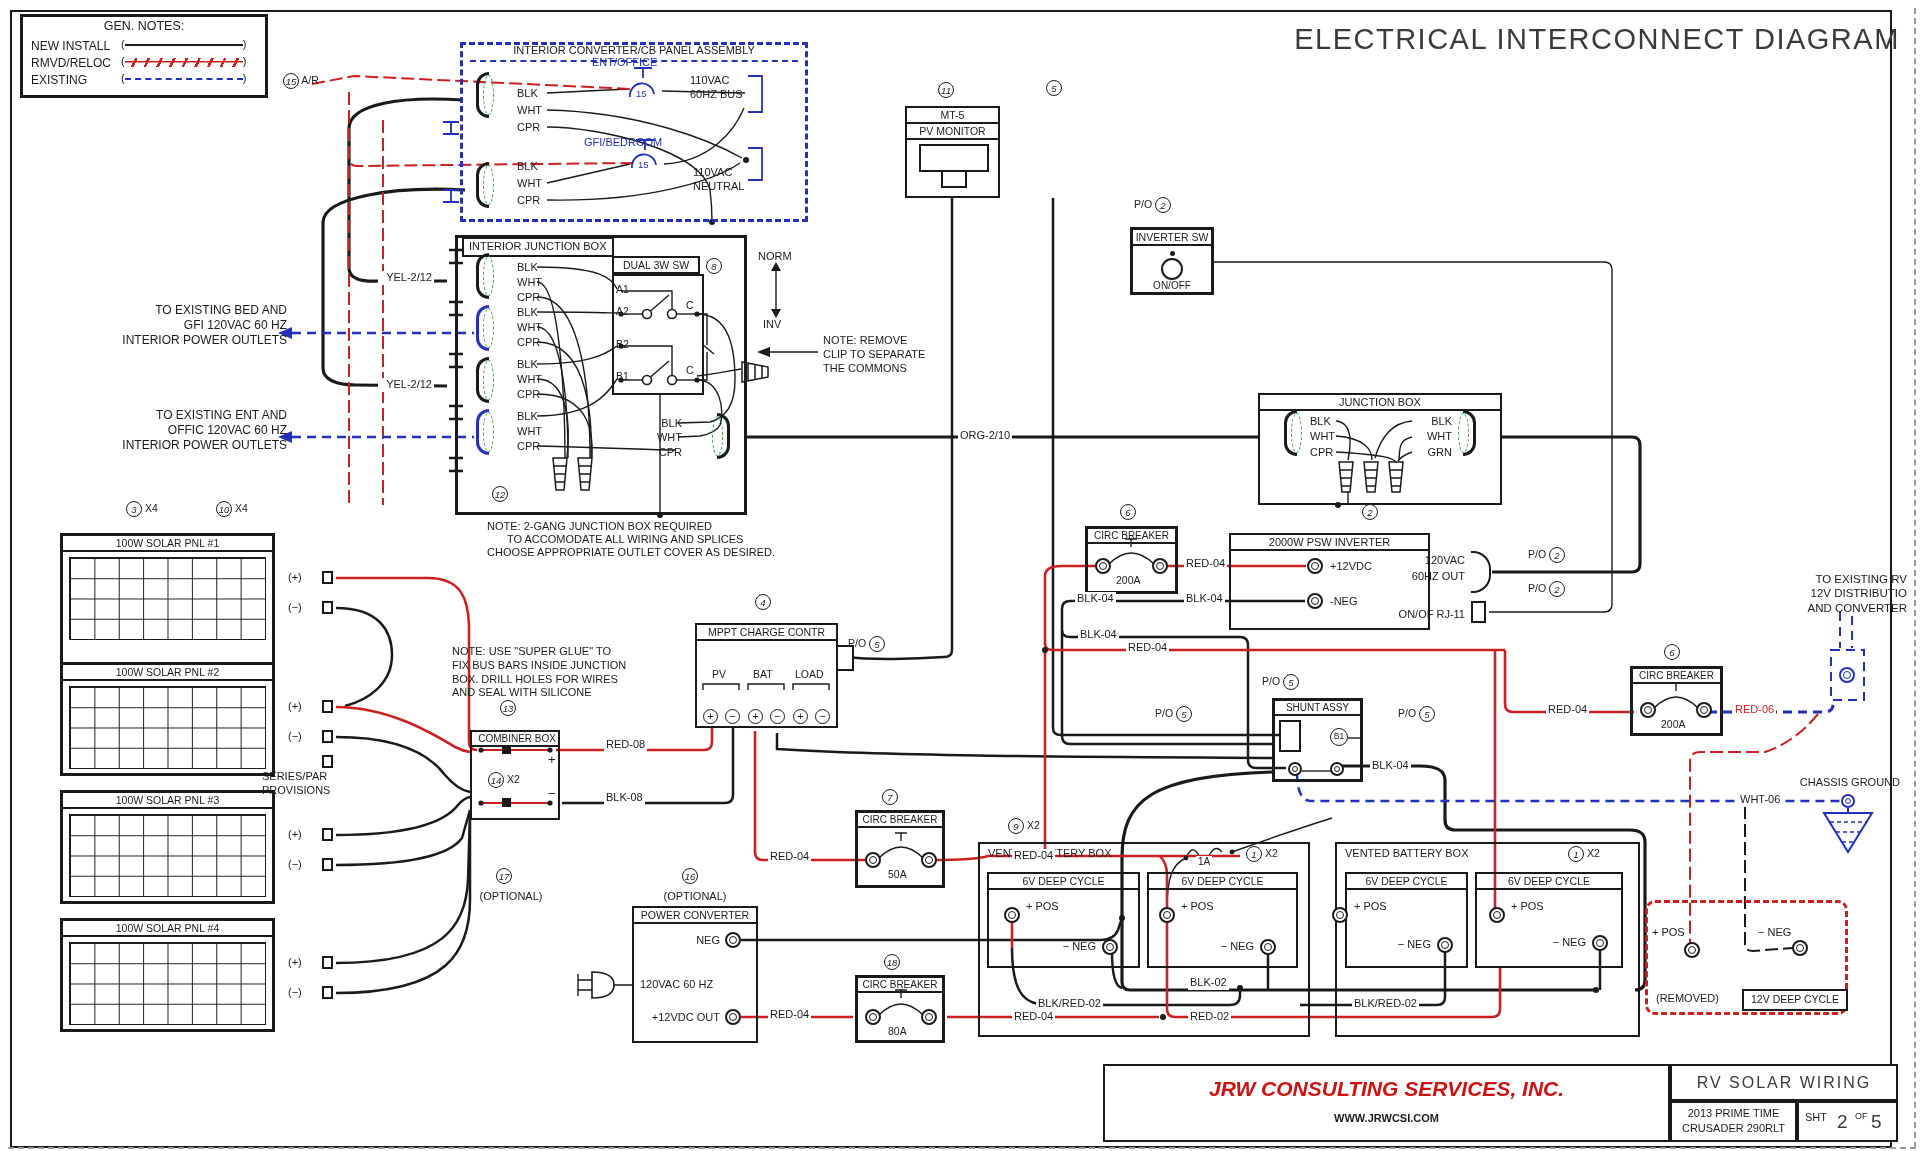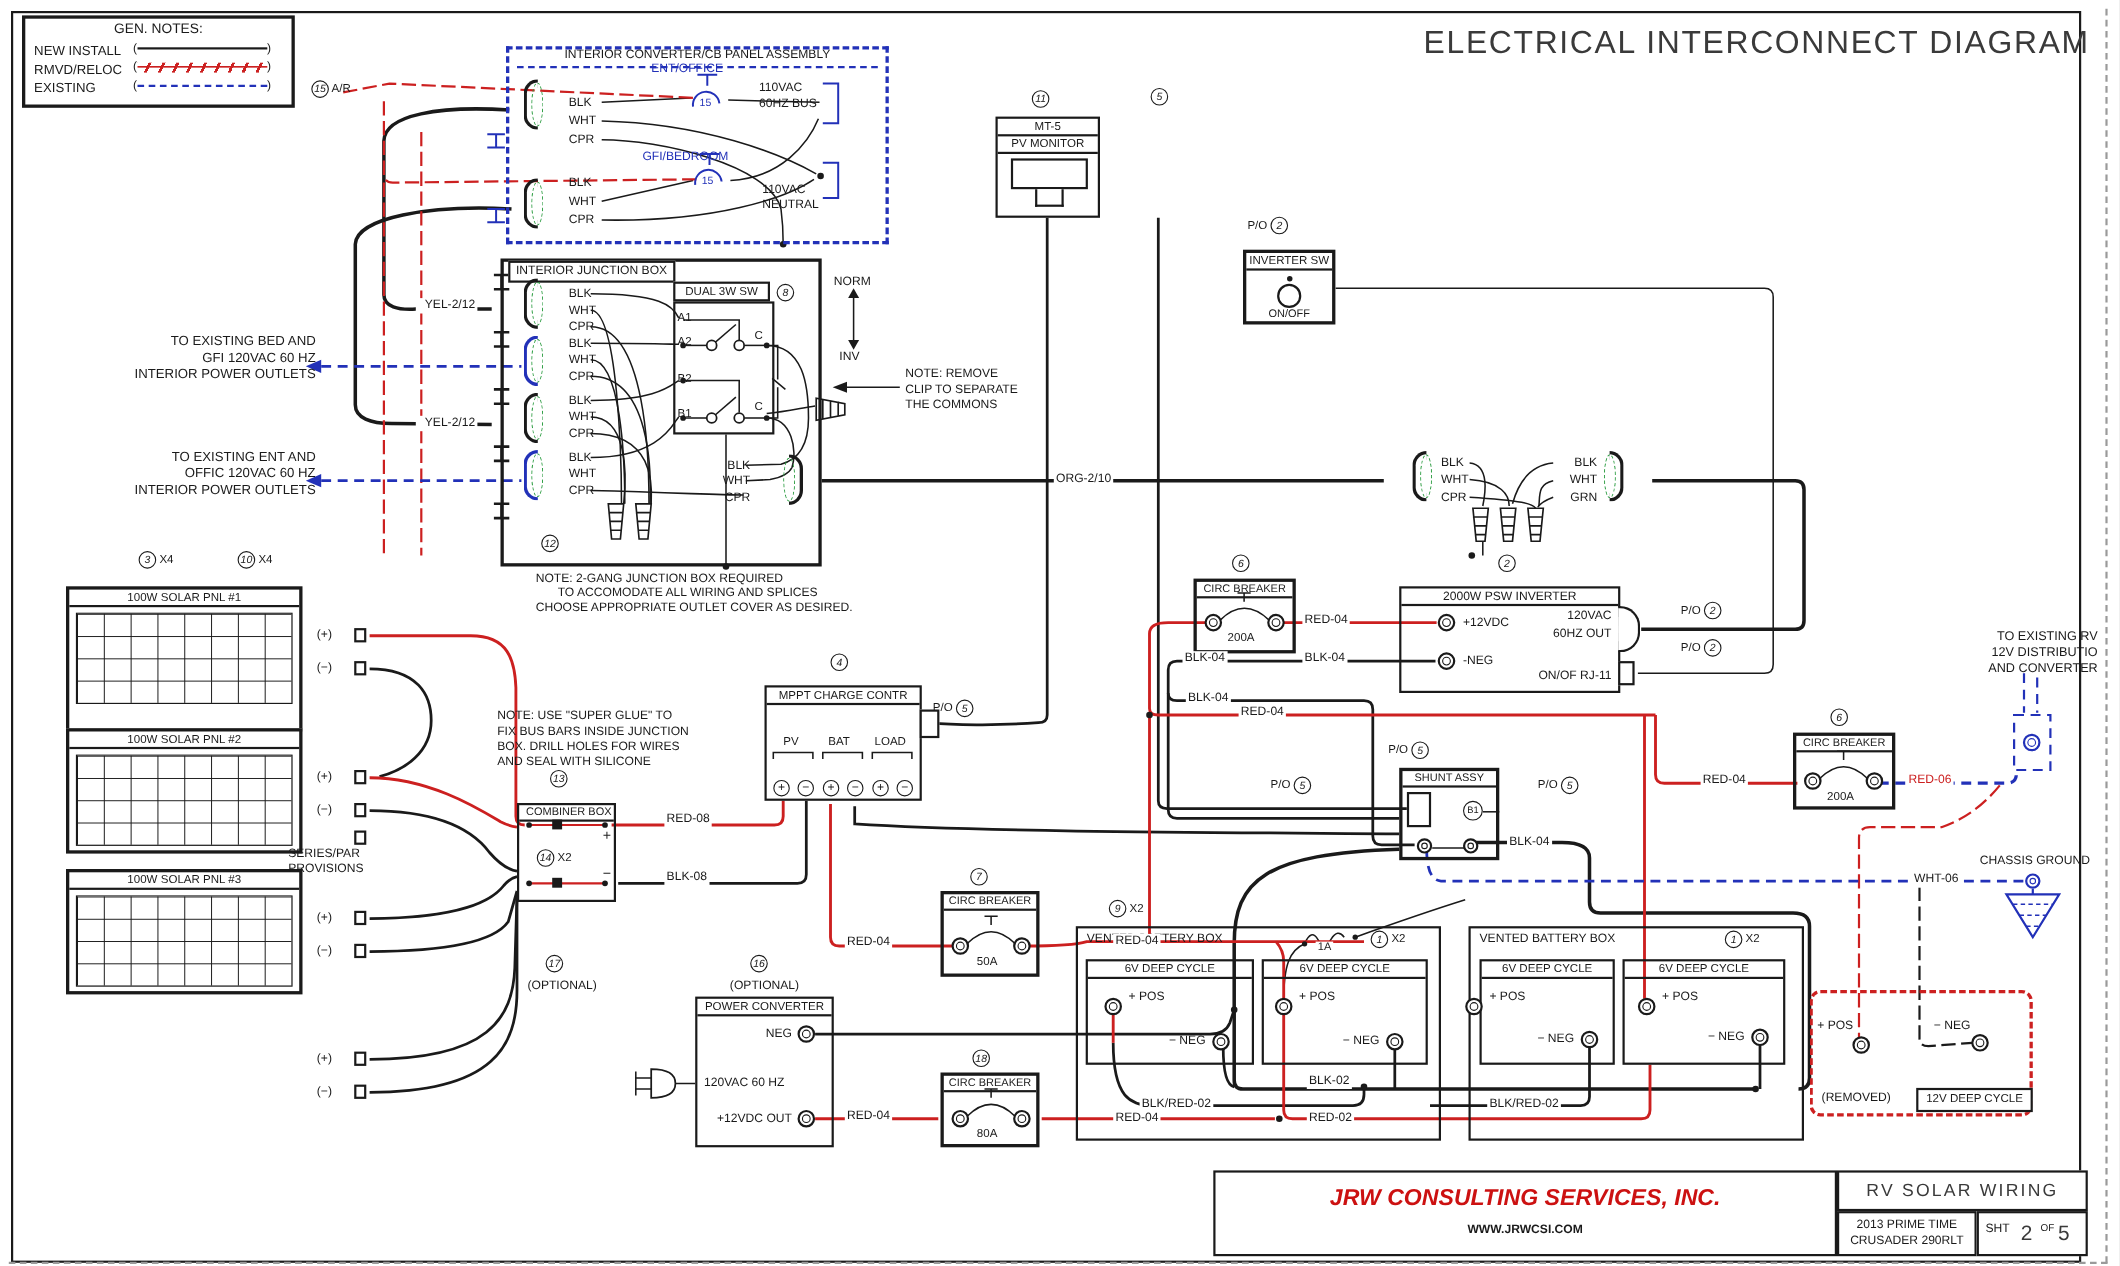--- a/index.html
+++ b/index.html
@@ -385,20 +385,23 @@
 <span class="co" style="left:1046px;top:80px;"><i class="ring">5</i></span>
 
 <span class="co" style="left:1134px;top:197px;"><span>P/O</span> <i class="ring">2</i></span>
 <div class="box" style="left:1130px;top:227px;width:84px;height:68px;border-width:3px;">
   <div class="tb" style="font-size:10.5px;">INVERTER SW</div>
   <div class="dot5" style="left:37px;top:21px;"></div>
   <div class="swcirc" style="left:28px;top:28px;"></div>
   <div class="lbl c" style="left:0;top:50px;width:100%;font-size:10px;">ON/OFF</div>
 </div>
 
+<div class="box nobg" style="left:1258px;top:393px;width:244px;height:112px;">
+  <div class="tb">JUNCTION BOX</div>
+</div>
 <div class="clamp" style="left:1284px;top:410px;">
       <i class="arc"></i>
       <i class="gg"></i>
     </div>
 <div class="clamp m" style="left:1458px;top:410px;">
       <i class="arc"></i>
       <i class="gg"></i>
     </div>
 <div class="lbl" style="left:1310px;top:415px;">BLK</div>
 <div class="lbl" style="left:1310px;top:430px;">WHT</div>
@@ -409,21 +412,21 @@
 <div class="lbl bg" style="left:958px;top:429px;">ORG-2/10</div>
 
 <span class="co" style="left:1120px;top:504px;"><i class="ring">6</i></span>
 <div class="box nobg" style="left:1085px;top:526px;width:93px;height:68px;border-width:3px;">
   <div class="tb" style="font-size:10px;">CIRC BREAKER</div>
 </div>
 <div class="term" style="left:1095px;top:558px;"></div>
 <div class="term" style="left:1152px;top:558px;"></div>
 <div class="lbl" style="left:1116px;top:574px;font-size:10.5px;">200A</div>
 <span class="co" style="left:1362px;top:504px;"><i class="ring">2</i></span>
-<div class="box nobg" style="left:1272px;top:533px;width:201px;height:97px;">
+<div class="box nobg" style="left:1229px;top:533px;width:201px;height:97px;">
   <div class="tb">2000W PSW INVERTER</div>
 </div>
 <div class="term" style="left:1307px;top:558px;"></div>
 <div class="term" style="left:1307px;top:593px;"></div>
 <div class="lbl" style="left:1330px;top:560px;">+12VDC</div>
 <div class="lbl" style="left:1330px;top:595px;">-NEG</div>
 <div class="lbl r" style="left:1385px;top:554px;width:80px;">120VAC</div>
 <div class="lbl r" style="left:1385px;top:570px;width:80px;">60HZ OUT</div>
 <div class="lbl r" style="left:1370px;top:608px;width:95px;">ON/OF RJ-11</div>
 <div class="acport" style="left:1471px;top:551px;"></div>
@@ -441,20 +444,24 @@
 <div class="box" style="left:60px;top:533px;width:215px;height:132px;border-width:3px;">
   <div class="tb" style="font-size:10.5px;">100W SOLAR PNL #1</div>
   <div class="grid" style="left:6px;top:21px;width:197px;height:83px;"></div>
 </div>
 <div class="box" style="left:60px;top:662px;width:215px;height:114px;border-width:3px;">
   <div class="tb" style="font-size:10.5px;">100W SOLAR PNL #2</div>
   <div class="grid" style="left:6px;top:21px;width:197px;height:83px;"></div>
 </div>
 <div class="box" style="left:60px;top:790px;width:215px;height:114px;border-width:3px;">
   <div class="tb" style="font-size:10.5px;">100W SOLAR PNL #3</div>
+  <div class="grid" style="left:6px;top:21px;width:197px;height:83px;"></div>
+</div>
+<div class="box" style="left:60px;top:918px;width:215px;height:114px;border-width:3px;">
+  <div class="tb" style="font-size:10.5px;">100W SOLAR PNL #4</div>
   <div class="grid" style="left:6px;top:21px;width:197px;height:83px;"></div>
 </div>
 <div class="lbl" style="left:288px;top:571px;">(+)</div>
 <div class="lbl" style="left:288px;top:601px;">(−)</div>
 <div class="lbl" style="left:288px;top:700px;">(+)</div>
 <div class="lbl" style="left:288px;top:730px;">(−)</div>
 <div class="lbl" style="left:288px;top:828px;">(+)</div>
 <div class="lbl" style="left:288px;top:858px;">(−)</div>
 <div class="lbl" style="left:288px;top:956px;">(+)</div>
 <div class="lbl" style="left:288px;top:986px;">(−)</div>

